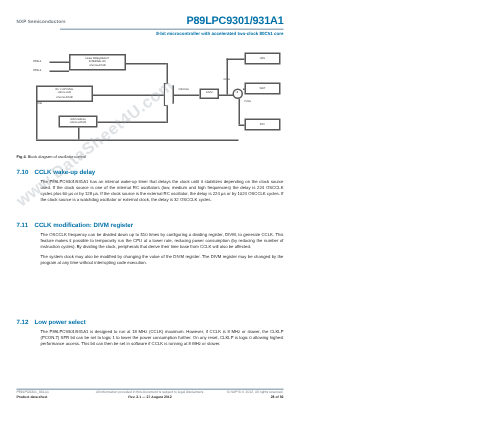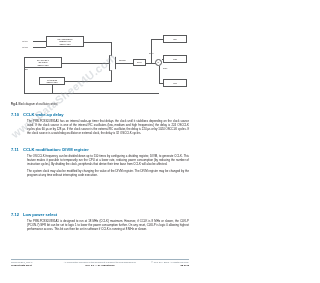--- a/index.html
+++ b/index.html
@@ -51,20 +51,26 @@
   .ftr-c{position:absolute;left:0;right:0;top:1.5px;text-align:center;font-size:2.3px;color:#6f7b84;line-height:1.5;}
   .ftr-c .rev{color:#231f20;font-weight:bold;}
   .ftr-r{position:absolute;right:0;top:1.5px;text-align:right;font-size:2.3px;color:#6f7b84;line-height:1.5;}
   .ftr-r .pg{color:#231f20;font-weight:bold;}
 </style>
 </head>
 <body>
 
 <div class="page">
 
+  <div class="hdr">
+    <div class="hdr-brand">NXP Semiconductors</div>
+    <div class="hdr-part">P89LPC9301/931A1</div>
+    <div class="hdr-rule"></div>
+    <div class="hdr-sub">8-bit microcontroller with accelerated two-clock 80C51 core</div>
+  </div>
 
   <div class="fig">
 
     <div class="flab" style="left:11px;top:12.5px;">XTAL1</div>
     <div class="flab" style="left:11px;top:18.5px;">XTAL2</div>
     <div class="fline fh" style="left:22px;top:13.5px;width:13px;"></div>
     <div class="fline fh" style="left:22px;top:19.5px;width:13px;"></div>
 
     <div class="fbox" style="left:35px;top:9px;width:38px;height:11px;white-space:pre-line;">HIGH FREQUENCY
 INTERNAL RC

